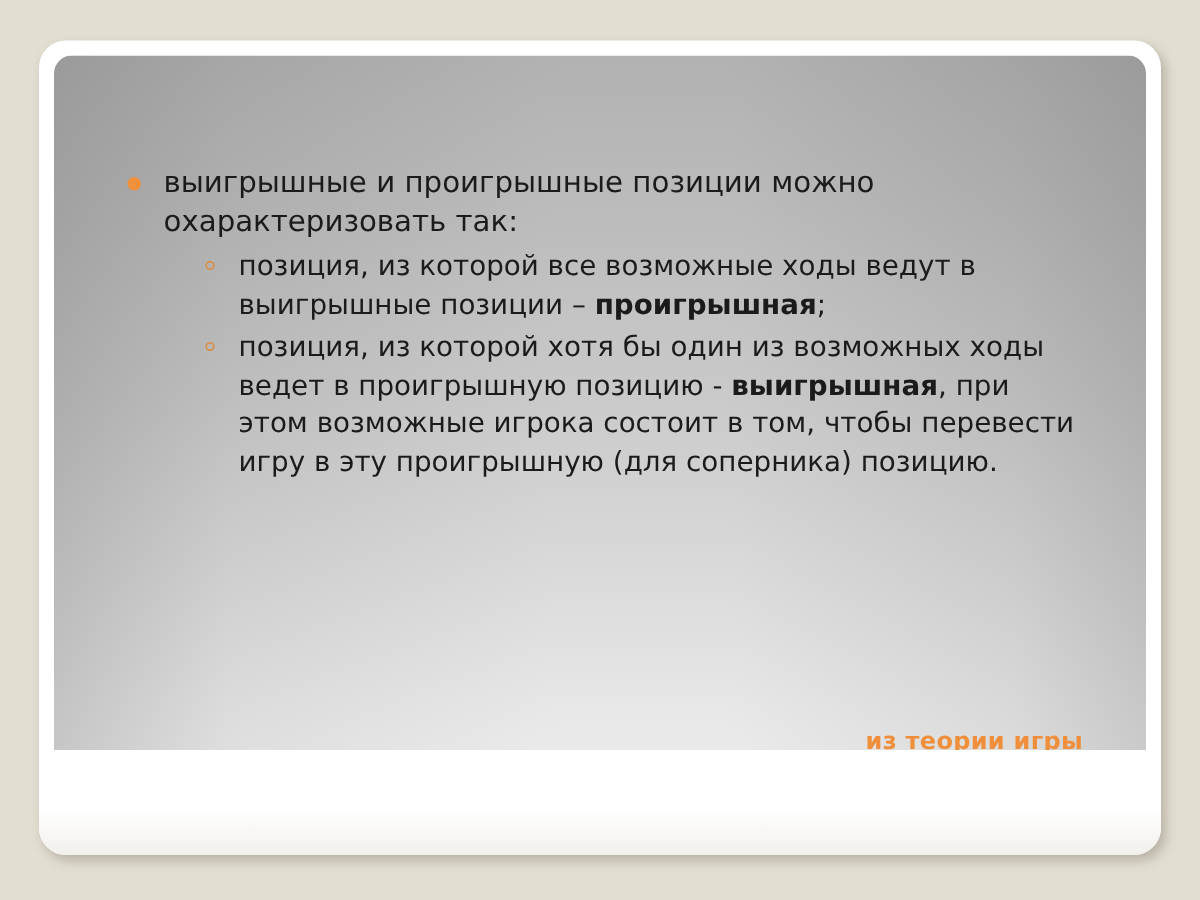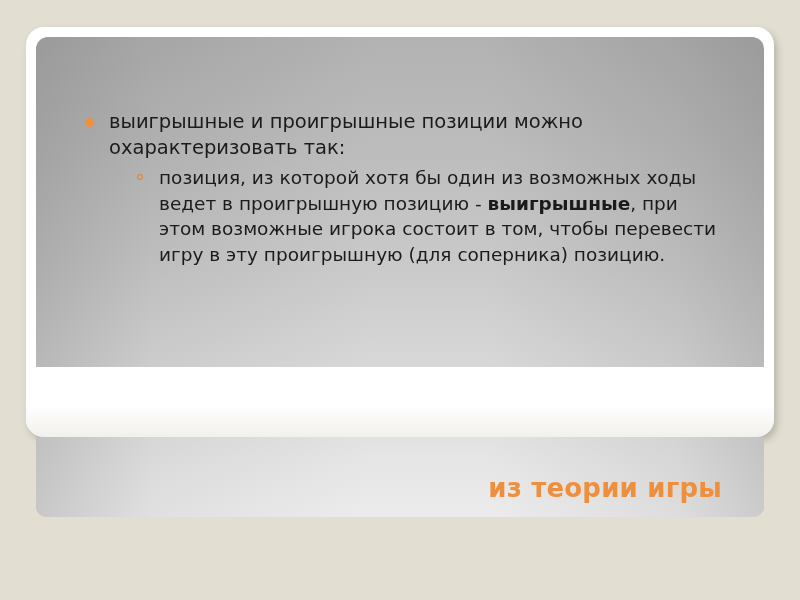--- a/index.html
+++ b/index.html
@@ -13,21 +13,21 @@
     font-family: "DejaVu Sans", sans-serif;
     overflow: hidden;
   }
 
   
   #slide-frame {
     position: absolute;
     left: 26px;
     top: 27px;
     width: 748px;
-    height: 410px;
+    height: 543px;
     background: #ffffff;
     border-radius: 18px;
     box-shadow: 3px 4px 7px rgba(120, 112, 96, 0.38);
     box-sizing: border-box;
   }
 
   
   #slide-frame::after {
     content: "";
     position: absolute;
@@ -126,21 +126,21 @@
     font-weight: bold;
   }
 
   
   #slide-title {
     position: absolute;
     left: 0;
     right: 42px;
     bottom: 14px;
     text-align: right;
-    font-size: 26px;
+    font-size: 16px;
     font-weight: bold;
     color: #ef8f3c;
     letter-spacing: 0.2px;
   }
 </style>
 </head>
 <body>
 
 <div id="slide-frame">
 
@@ -149,24 +149,25 @@
     <div id="body-text">
       <ul class="lvl1">
 
         <li class="bullet-l1">
           <span class="marker-dot"></span>
           <span class="rich"><span>выигрышные и проигрышные позиции можно охарактеризовать так:</span></span>
 
           <ul class="lvl2">
             <li class="bullet-l2">
               <span class="marker-ring"></span>
+              <span class="rich"><span>позиция, из которой все возможные ходы ведут в выигрышные позиции – </span><span class="kw">проигрышная</span><span>;</span></span>
             </li>
             <li class="bullet-l2">
               <span class="marker-ring"></span>
-              <span class="rich"><span>позиция, из которой хотя бы один из возможных ходы ведет в проигрышную позицию - </span><span class="kw">выигрышные</span><span>, при этом возможные игрока состоит в том, чтобы перевести игру в эту проигрышную (для соперника) позицию.</span></span>
+              <span class="rich"><span>позиция, из которой хотя бы один из возможных ходы ведет в проигрышную позицию - </span><span class="kw">выигрышная</span><span>, при этом возможные игрока состоит в том, чтобы перевести игру в эту проигрышную (для соперника) позицию.</span></span>
             </li>
           </ul>
         </li>
 
       </ul>
     </div>
 
     <div id="slide-title">из теории игры</div>
 
   </div>

